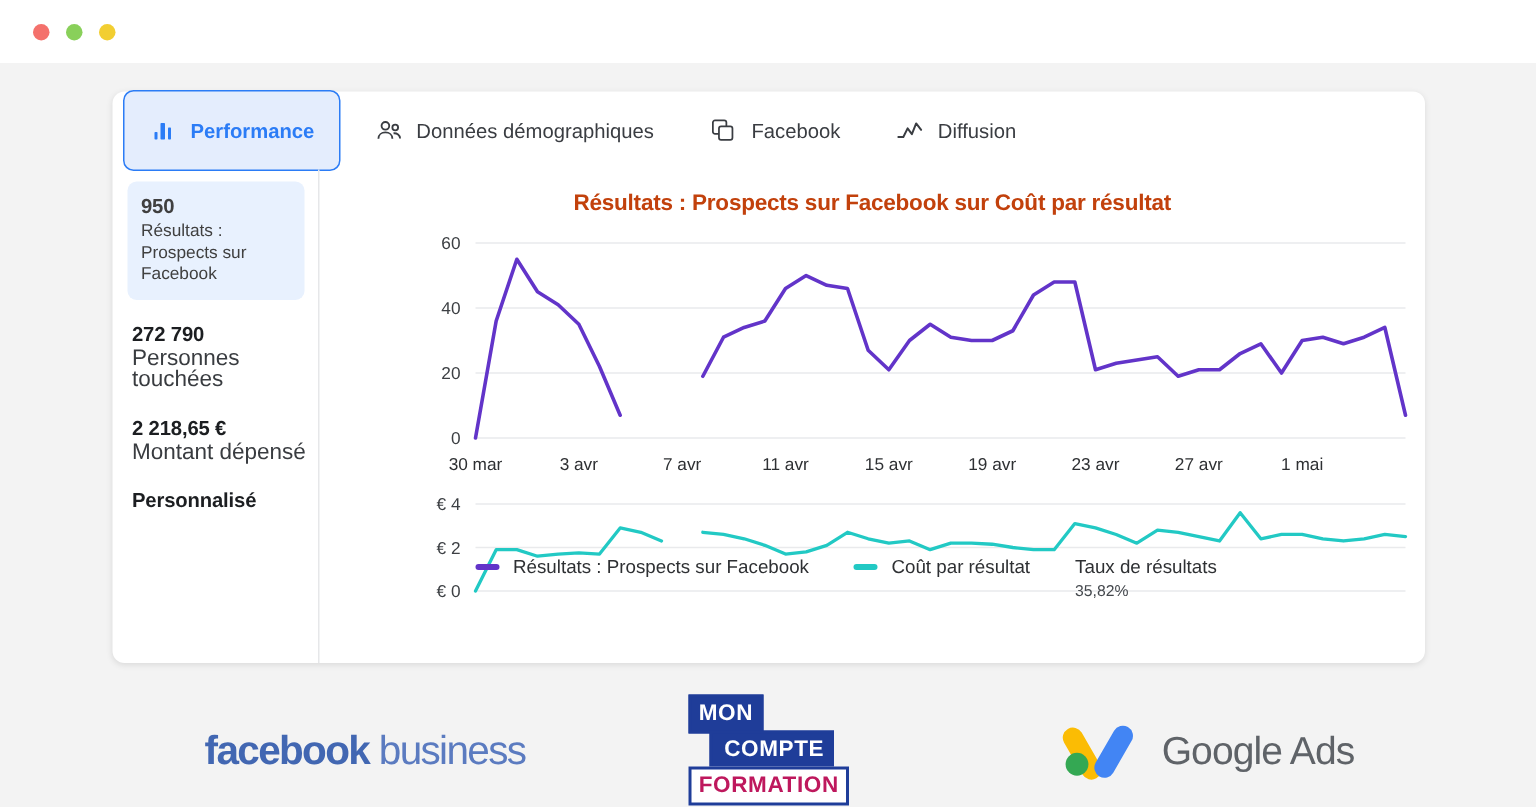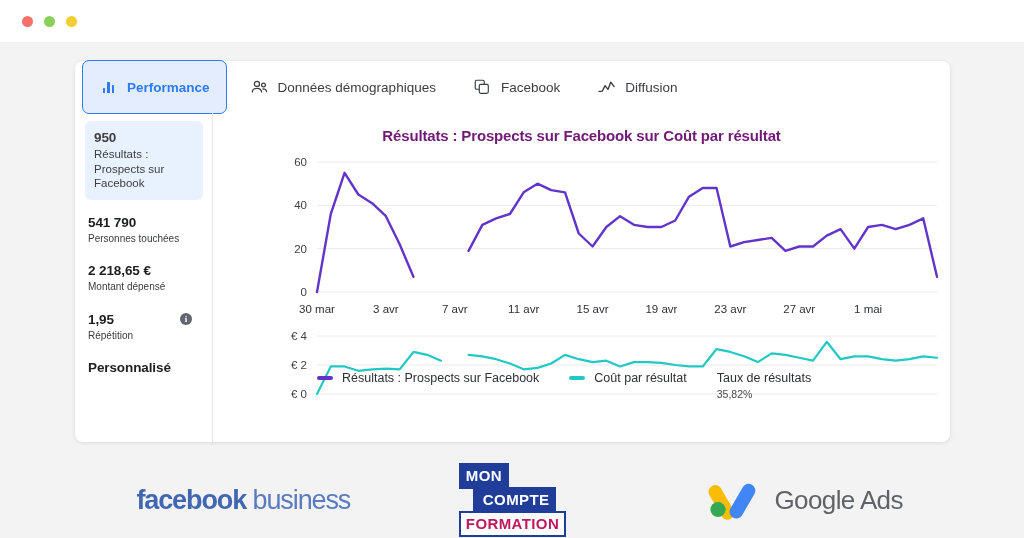--- a/index.html
+++ b/index.html
@@ -116,21 +116,21 @@
     padding: 8px 0 0 13px;
   }
   .metric { margin-bottom: 16px; position: relative; width: 118px; }
   .metric .mval {
     font-size: 13.5px;
     font-weight: bold;
     line-height: 17px;
     letter-spacing: -.1px;
   }
   .metric .mlabel {
-    font-size: 10px;
+    font-size: 15px;
     line-height: 14.5px;
     color: #393c40;
     margin-top: 1px;
   }
   .metric.highlight {
     background: #e8f1fe;
     border-radius: 6px;
     padding: 8px 9px 9px 9px;
     width: 100px;
     margin-left: -3px;
@@ -158,21 +158,21 @@
   
   .chartpane {
     position: absolute;
     left: 138px; top: 0;
     width: 737px; height: 329px;
   }
   .chart-title {
     text-align: center;
     font-size: 15px;
     font-weight: bold;
-    color: #701a75;
+    color: #c2410c;
     margin-top: 14px;
     letter-spacing: -.15px;
   }
   .plot-wrap { position: relative; margin-top: 10px; }
 
   
   .legend {
     position: absolute;
     left: 0; top: 258px;
     width: 737px;
@@ -300,34 +300,29 @@
     <div class="card-body">
 
       <div class="sidebar">
 
         <div class="metric highlight">
           <div class="mval">950</div>
           <div class="mlabel">Résultats : Prospects sur Facebook</div>
         </div>
 
         <div class="metric">
-          <div class="mval">541 790</div>
+          <div class="mval">272 790</div>
           <div class="mlabel">Personnes touchées</div>
         </div>
 
         <div class="metric">
           <div class="mval">2 218,65 €</div>
           <div class="mlabel">Montant dépensé</div>
         </div>
 
-        <div class="metric">
-          <div class="mval">1,95</div>
-          <div class="mlabel">Répétition</div>
-          <div class="info-ico">i</div>
-        </div>
 
         <div class="metric custom">
           <div class="mval">Personnalisé</div>
         </div>
       </div>
 
       <div class="chartpane">
 
         <div class="chart-title">Résultats : Prospects sur Facebook sur Coût par résultat</div>
 

